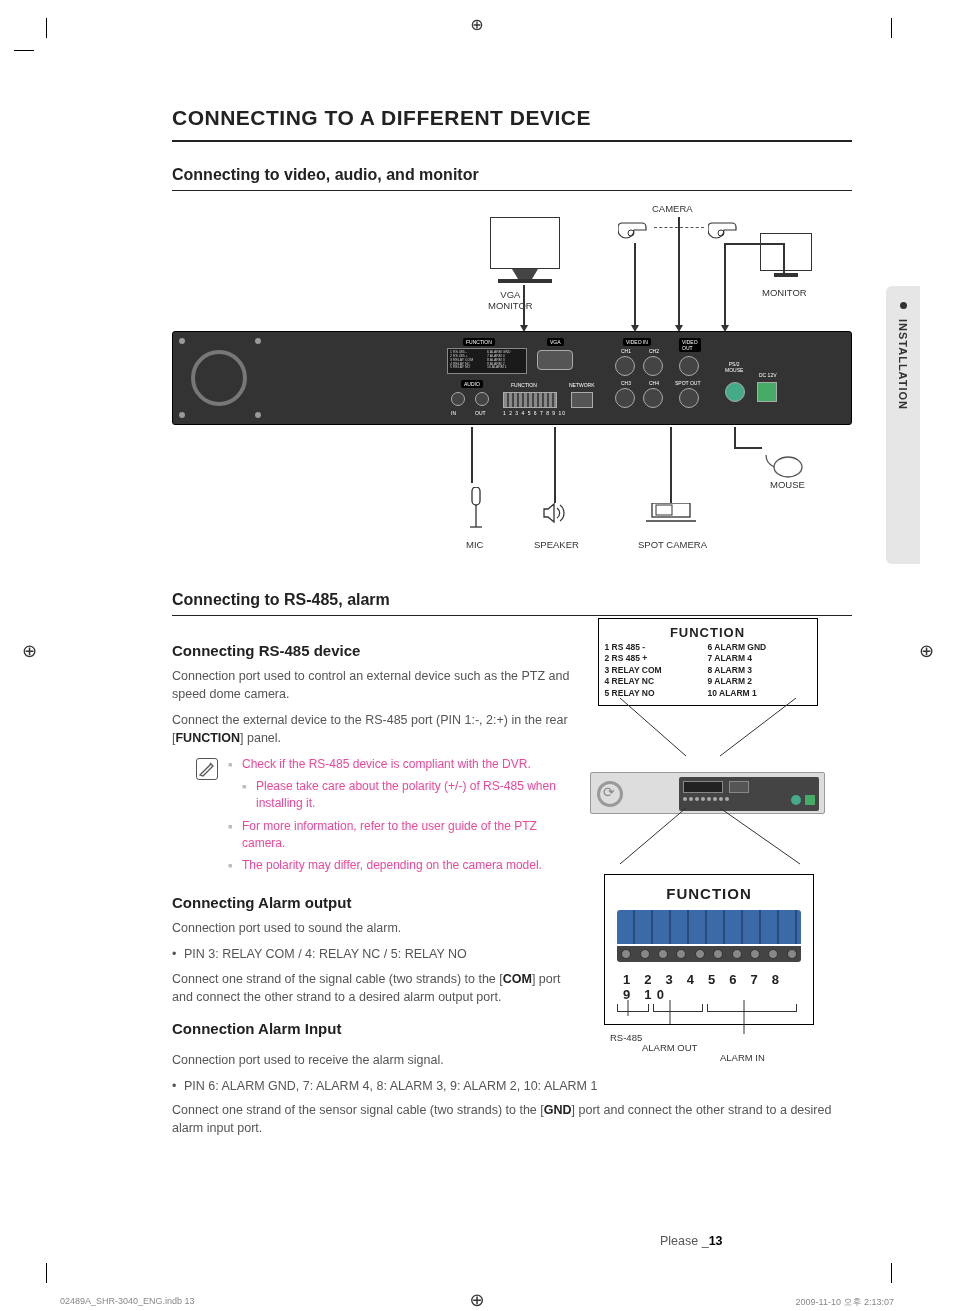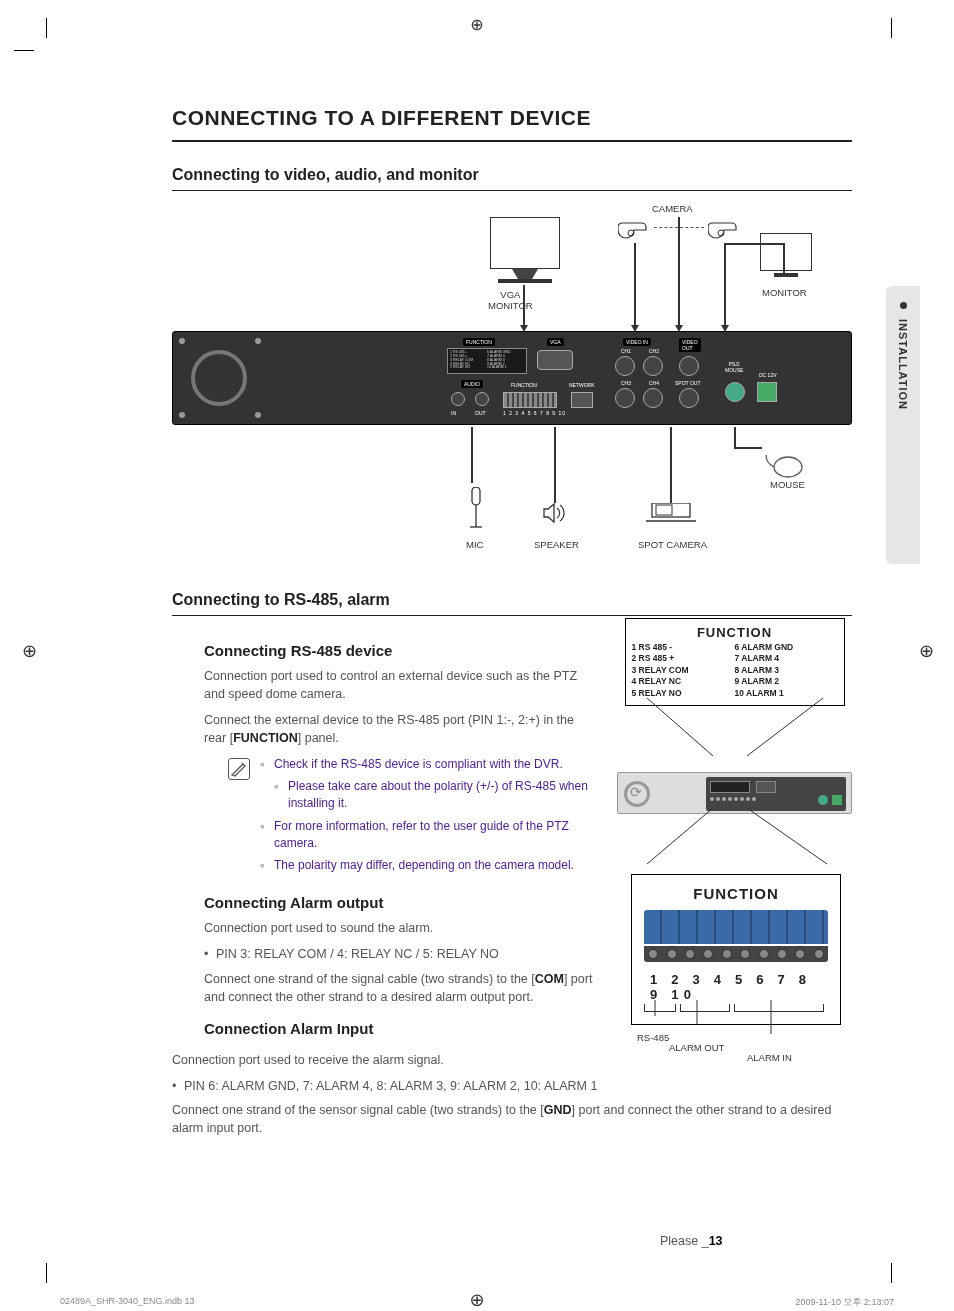--- a/index.html
+++ b/index.html
@@ -8,21 +8,21 @@
 .top-center-mark { position: absolute; top: 15px; left: 50%; transform: translateX(-50%); font-size: 16px; color: #333; }
 .content { position: absolute; left: 122px; top: 66px; }
 .h1 { font-size: 21px; font-weight: bold; letter-spacing: 0.5px; border-bottom: 2px solid #222; padding-bottom: 10px; margin-bottom: 24px; }
 .h2 { font-size: 16px; font-weight: bold; border-bottom: 1px solid #222; padding-bottom: 6px; margin-bottom: 12px; margin-top: 8px; }
 .h3 { font-size: 15px; font-weight: bold; margin-top: 14px; margin-bottom: 8px; color: #222; }
 .body-text { font-size: 12.5px; color: #555; line-height: 1.45; margin-bottom: 8px; }
 .body-text strong { color: #222; font-weight: bold; }
 .note-block { display: flex; gap: 10px; margin: 8px 0 4px 24px; }
 .note-icon { width: 22px; height: 22px; border: 1.5px solid #555; border-radius: 3px; display: flex; align-items: center; justify-content: center; flex: 0 0 22px; margin-top: 2px; }
 .note-list { flex: 1; }
-.note-item { font-size: 12px; color: #4c1d95; line-height: 1.4; margin-bottom: 6px; position: relative; padding-left: 14px; }
+.note-item { font-size: 12px; color: #ec4899; line-height: 1.4; margin-bottom: 6px; position: relative; padding-left: 14px; }
 .note-item::before { content: "■"; color: #bbb; font-size: 7px; position: absolute; left: 0; top: 4px; }
 .bullet { font-size: 12.5px; color: #555; line-height: 1.45; margin-bottom: 6px; padding-left: 12px; position: relative; }
 .bullet::before { content: "•"; position: absolute; left: 0; top: 0; }
 .side-tab { position: absolute; right: -10px; top: 246px; width: 34px; height: 278px; background: #e6e6e6; border-top-left-radius: 6px; border-bottom-left-radius: 6px; display: flex; flex-direction: column; align-items: center; padding-top: 16px; }
 .side-tab .dot { width: 7px; height: 7px; background: #333; border-radius: 50%; margin-bottom: 10px; }
 .side-tab .vtext { writing-mode: vertical-rl; font-size: 11px; font-weight: bold; letter-spacing: 1px; color: #333; }
 .footer { position: absolute; bottom: -8px; left: 610px; font-size: 12.5px; color: #555; }
 .footer strong { font-weight: bold; color: #000; }
 .print-line { position: absolute; width: 100%; left: 0; bottom: 2px; font-size: 9px; color: #888; display: flex; justify-content: space-between; padding: 0 60px; }
 
@@ -44,21 +44,21 @@
 .mon2-base { position: absolute; left: 602px; top: 70px; width: 24px; height: 4px; background: #333; }
 .mouse { position: absolute; left: 592px; top: 248px; width: 36px; height: 26px; }
 .mic { position: absolute; left: 296px; top: 284px; }
 .speaker { position: absolute; left: 370px; top: 300px; font-size: 13px; }
 .spot-mon { position: absolute; left: 474px; top: 300px; width: 50px; height: 12px; }
 .arrow-line { position: absolute; background: #333; }
 .arrow-head { position: absolute; width: 0; height: 0; }
 .arrow-down { border-left: 4px solid transparent; border-right: 4px solid transparent; border-top: 7px solid #333; }
 
 .two-col { display: flex; gap: 20px; }
-.col-left { flex: 1; margin-left: 32px; }
+.col-left { flex: 1; }
 .col-right { flex: 0 0 235px; position: relative; }
 
 .func-callout { position: absolute; left: 0; top: -10px; width: 235px; }
 .func-box-top { border: 1.5px solid #000; background: #fff; padding: 6px; width: 220px; margin: 0 auto; }
 .func-title { font-weight: bold; font-size: 13px; text-align: center; letter-spacing: 1px; margin-bottom: 2px; }
 .func-list { display: flex; font-size: 8.5px; font-weight: bold; line-height: 1.35; }
 .func-list-col { flex: 1; }
 .func-row { white-space: nowrap; }
 
 .mini-dvr { margin-top: 66px; width: 235px; height: 42px; background: #ddd; border: 1px solid #999; border-radius: 2px; position: relative; }

